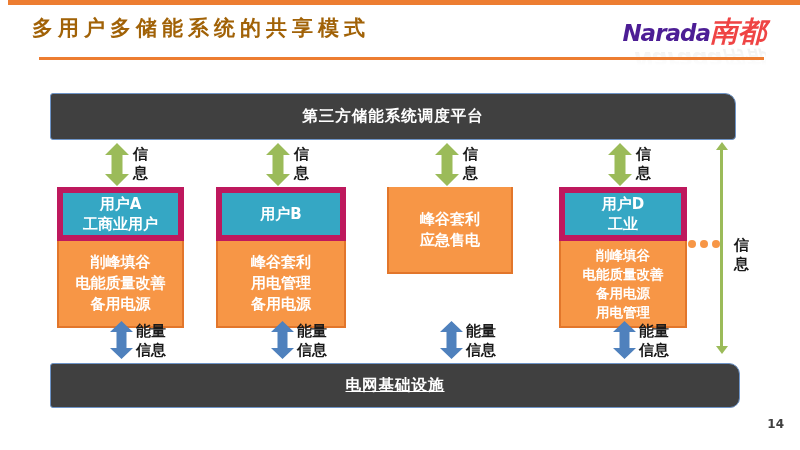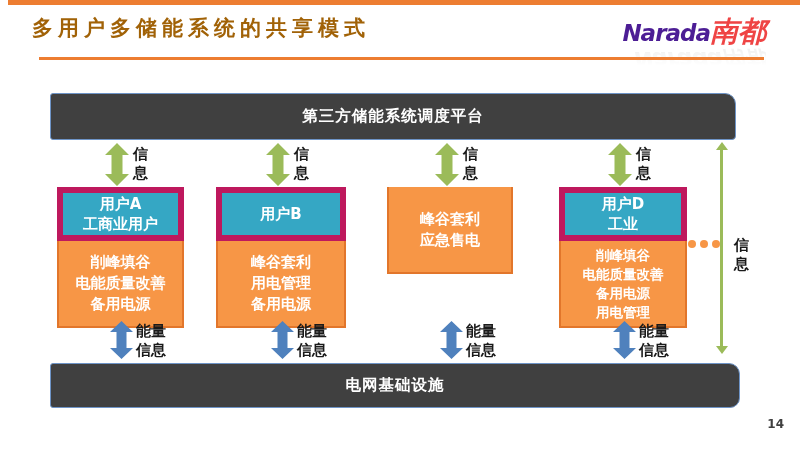--- a/index.html
+++ b/index.html
@@ -23,21 +23,21 @@
     color:#777;-webkit-mask-image:linear-gradient(to top,rgba(0,0,0,.9),transparent 70%);
     mask-image:linear-gradient(to top,rgba(0,0,0,.9),transparent 70%);
   }
   
   .h-bar{
     position:absolute;background:#404040;border:1px solid #6E94C7;
     display:flex;align-items:center;justify-content:center;
     color:#fff;font-weight:bold;font-size:15.5px;letter-spacing:1px;box-sizing:border-box;
   }
   .platform-bar{left:50px;top:93px;width:686px;height:47px;border-radius:3px 11px 4px 3px;}
-  .grid-bar{left:50px;top:363px;width:690px;height:45px;border-radius:3px 11px 10px 3px;}
+  .grid-bar{left:50px;top:363px;width:690px;height:45px;border-radius:3px 11px 10px 3px;text-decoration:underline;}
   
   .user-col{position:absolute;top:187px;box-sizing:border-box;}
   .user-head{
     height:54px;background:#35A7C4;border:6px solid #be185d;box-sizing:border-box;
     display:flex;flex-direction:column;align-items:center;justify-content:center;
     color:#fff;font-weight:bold;font-size:15px;line-height:20px;text-align:center;
   }
   .user-body{
     height:87px;background:#F79646;border:2px solid #E2762B;border-top:none;box-sizing:border-box;
     display:flex;flex-direction:column;align-items:center;justify-content:center;

